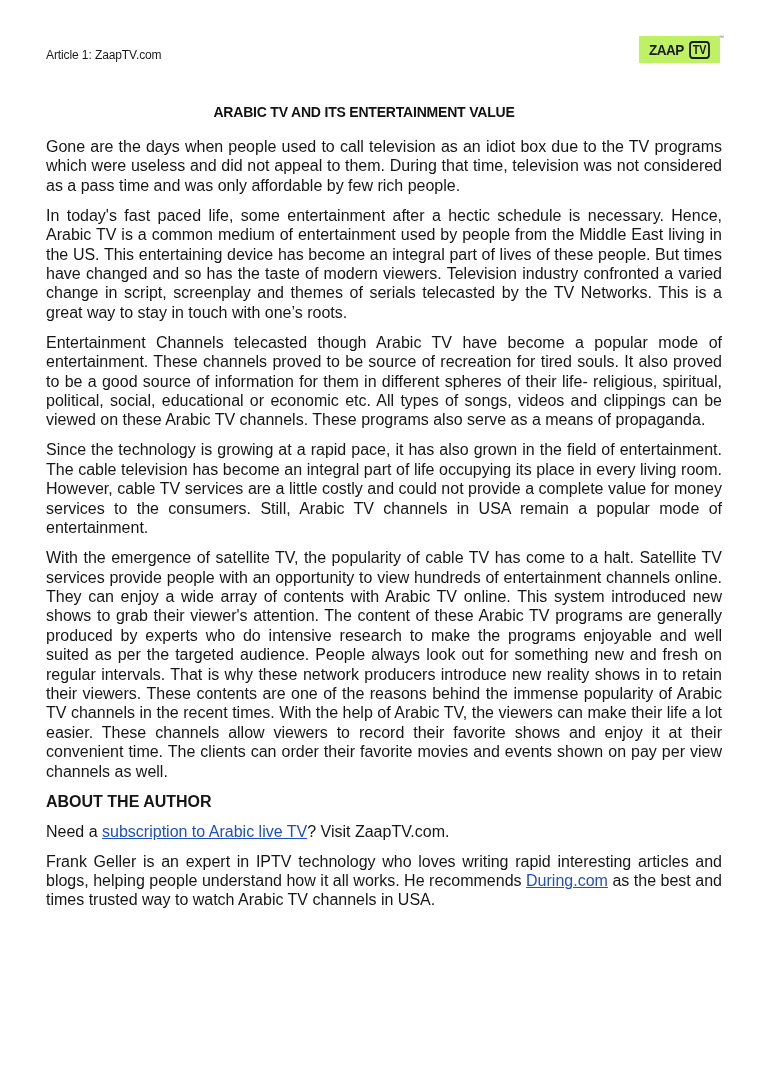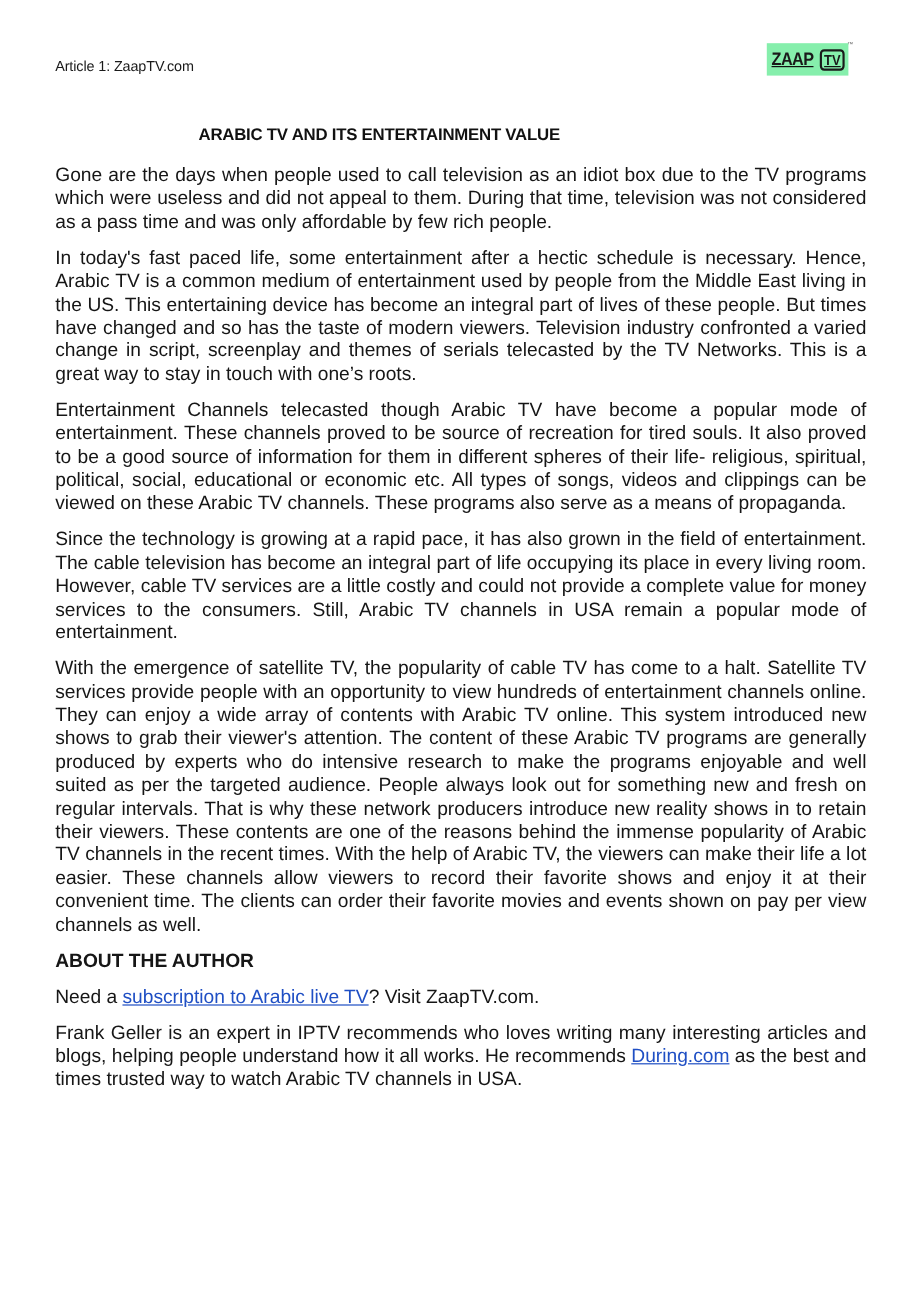--- a/index.html
+++ b/index.html
@@ -27,29 +27,28 @@
       left: 46px;
       top: 48px;
       font-size: 12px;
       letter-spacing: -0.1px;
       color: #1a1a1a;
     }
     .logo {
       position: absolute;
       left: 639px;
       top: 36px;
-      width: 68px;
+      width: 81px;
       height: 27px;
-      background: #86efac;
+      background: #bef264;
       display: flex;
       align-items: center;
       justify-content: center;
       gap: 2px;
       box-sizing: border-box;
-      text-decoration: underline;
     }
     .logo-word {
       font-family: "Liberation Sans", sans-serif;
       font-weight: bold;
       font-size: 15px;
       color: #1a1a1a;
       letter-spacing: -0.5px;
       transform: scaleX(0.9);
       display: inline-block;
     }
@@ -74,20 +73,21 @@
     .title {
       position: absolute;
       left: 0;
       top: 104px;
       width: 632px;
       text-align: center;
       font-weight: bold;
       font-size: 14px;
       color: #111;
       letter-spacing: -0.2px;
+      padding-left: 48px;
     }
     .body-text {
       position: absolute;
       left: 46px;
       top: 137px;
       width: 676px;
       font-size: 16px;
       line-height: 19.4px;
       color: #161616;
     }
@@ -125,16 +125,16 @@
     <p>Gone are the days when people used to call television as an idiot box due to the TV programs which were useless and did not appeal to them. During that time, television was not considered as a pass time and was only affordable by few rich people.</p>
     <p>In today's fast paced life, some entertainment after a hectic schedule is necessary. Hence, Arabic TV is a common medium of entertainment used by people from the Middle East living in the US. This entertaining device has become an integral part of lives of these people. But times have changed and so has the taste of modern viewers. Television industry confronted a varied change in script, screenplay and themes of serials telecasted by the TV Networks. This is a great way to stay in touch with one’s roots.</p>
     <p>Entertainment Channels telecasted though Arabic TV have become a popular mode of entertainment. These channels proved to be source of recreation for tired souls. It also proved to be a good source of information for them in different spheres of their life- religious, spiritual, political, social, educational or economic etc. All types of songs, videos and clippings can be viewed on these Arabic TV channels. These programs also serve as a means of propaganda.</p>
     <p>Since the technology is growing at a rapid pace, it has also grown in the field of entertainment. The cable television has become an integral part of life occupying its place in every living room.  However, cable TV services are a little costly and could not provide a complete value for money services to the consumers. Still, Arabic TV channels in USA remain a popular mode of entertainment.</p>
     <p>With the emergence of satellite TV, the popularity of cable TV has come to a halt. Satellite TV services provide people with an opportunity to view hundreds of entertainment channels online. They can enjoy a wide array of contents with Arabic TV online. This system introduced new shows to grab their viewer's attention. The content of these Arabic TV programs are generally produced by experts who do intensive research to make the programs enjoyable and well suited as per the targeted audience. People always look out for something new and fresh on regular intervals. That is why these network producers introduce new reality shows in to retain their viewers. These contents are one of the reasons behind the immense popularity of Arabic TV channels in the recent times. With the help of Arabic TV, the viewers can make their life a lot easier. These channels allow viewers to record their favorite shows and enjoy it at their convenient time. The clients can order their favorite movies and events shown on pay per view channels as well.</p>
 
     <p class="left heading">ABOUT THE AUTHOR</p>
 
     <p class="left"><span>Need a </span><a href="#">subscription to Arabic live TV</a><span>? Visit ZaapTV.com.</span></p>
 
-    <p><span>Frank Geller is an expert in IPTV recommends who loves writing many interesting articles and blogs, helping people understand how it all works. He recommends </span><a href="#">During.com</a><span> as the best and times trusted way to watch Arabic TV channels in USA.</span></p>
+    <p><span>Frank Geller is an expert in IPTV technology who loves writing rapid interesting articles and blogs, helping people understand how it all works. He recommends </span><a href="#">During.com</a><span> as the best and times trusted way to watch Arabic TV channels in USA.</span></p>
   </div>
 
 </div>
 
 </body></html>

